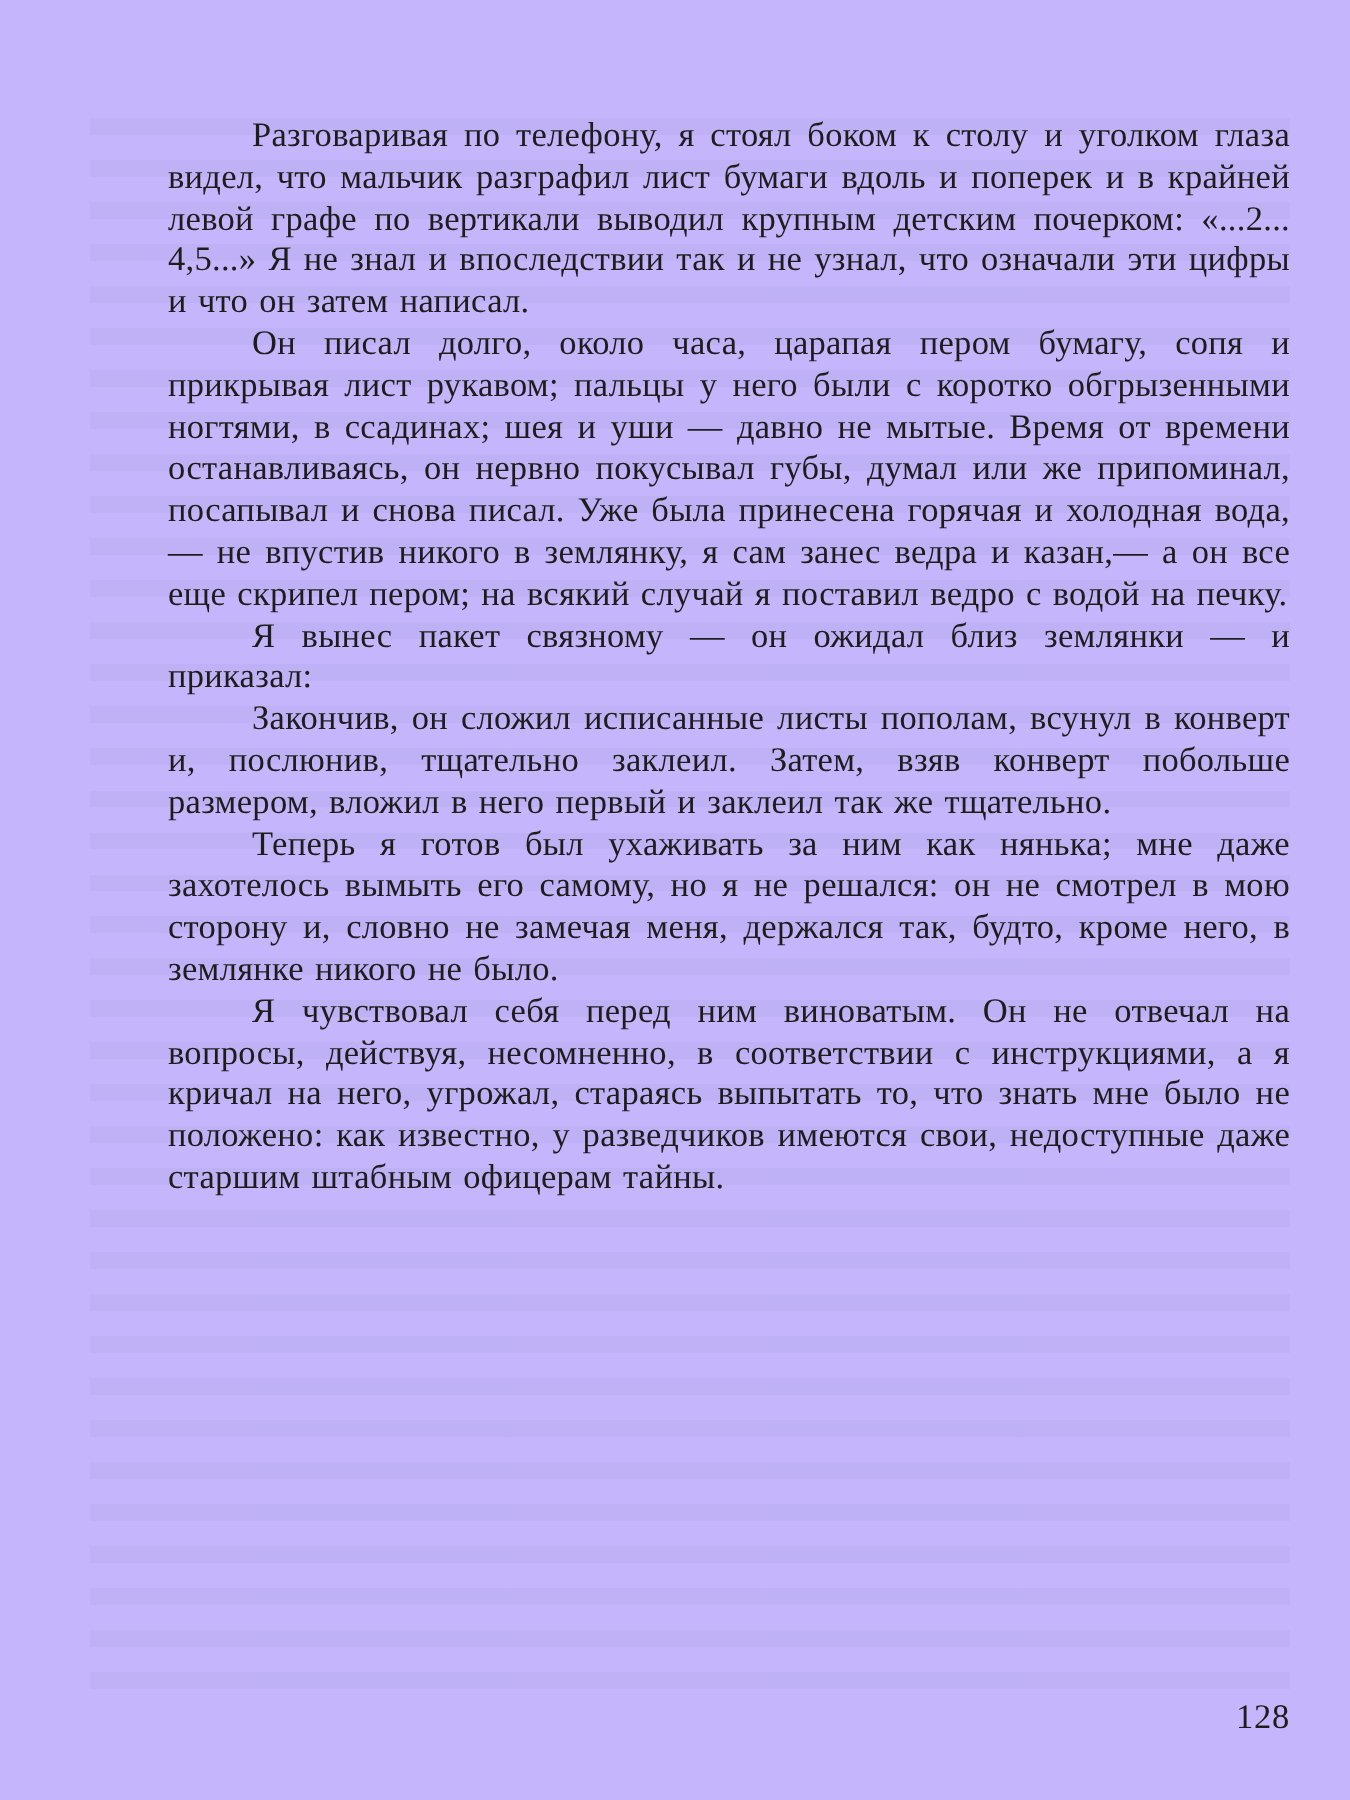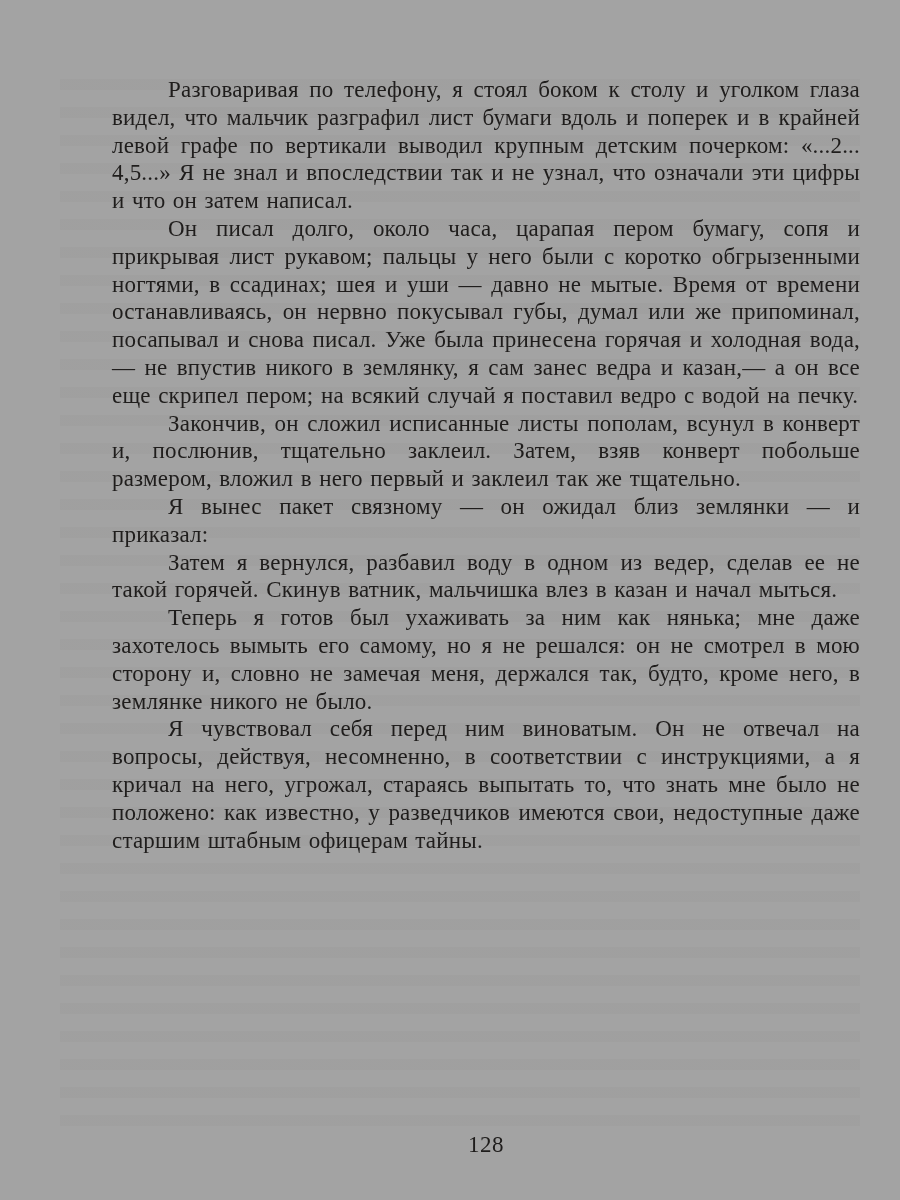--- a/index.html
+++ b/index.html
@@ -4,21 +4,21 @@
 <style>
   html, body {
     margin: 0;
     padding: 0;
     background: #ffffff;
   }
   .page {
     position: relative;
     width: 900px;
     height: 1200px;
-    background: #a3a3a3;
+    background: #c4b5fd;
     overflow: hidden;
     font-family: "Liberation Serif", "DejaVu Serif", serif;
     color: #1f1d1c;
   }
   
   .ghost-layer {
     position: absolute;
     left: 60px;
     top: 70px;
     width: 800px;
@@ -49,35 +49,34 @@
   .text-block p {
     margin: 0;
     padding: 0;
     text-indent: 56px;
   }
   .page-number {
     position: absolute;
     left: 112px;
     width: 748px;
     top: 1132px;
-    text-align: center;
+    text-align: right;
     font-size: 23px;
     letter-spacing: 0.5px;
   }
 </style>
 </head>
 <body>
 
 <div class="page">
   <div class="ghost-layer"></div>
 
   <div class="text-block">
     <p>Разговаривая по телефону, я стоял боком к столу и уголком глаза видел, что мальчик разграфил лист бумаги вдоль и поперек и в крайней левой графе по вертикали выводил крупным детским почерком: «...2... 4,5...» Я не знал и впоследствии так и не узнал, что означали эти цифры и что он затем написал.</p>
     <p>Он писал долго, около часа, царапая пером бумагу, сопя и прикрывая лист рукавом; пальцы у него были с коротко обгрызенными ногтями, в ссадинах; шея и уши — давно не мытые. Время от времени останавливаясь, он нервно покусывал губы, думал или же припоминал, посапывал и снова писал. Уже была принесена горячая и холодная вода,— не впустив никого в землянку, я сам занес ведра и казан,— а он все еще скрипел пером; на всякий случай я поставил ведро с водой на печку.</p>
+    <p>Я вынес пакет связному — он ожидал близ землянки — и приказал:</p>
     <p>Закончив, он сложил исписанные листы пополам, всунул в конверт и, послюнив, тщательно заклеил. Затем, взяв конверт побольше размером, вложил в него первый и заклеил так же тщательно.</p>
-    <p>Я вынес пакет связному — он ожидал близ землянки — и приказал:</p>
-    <p>Затем я вернулся, разбавил воду в одном из ведер, сделав ее не такой горячей. Скинув ватник, мальчишка влез в казан и начал мыться.</p>
     <p>Теперь я готов был ухаживать за ним как нянька; мне даже захотелось вымыть его самому, но я не решался: он не смотрел в мою сторону и, словно не замечая меня, держался так, будто, кроме него, в землянке никого не было.</p>
     <p>Я чувствовал себя перед ним виноватым. Он не отвечал на вопросы, действуя, несомненно, в соответствии с инструкциями, а я кричал на него, угрожал, стараясь выпытать то, что знать мне было не положено: как известно, у разведчиков имеются свои, недоступные даже старшим штабным офицерам тайны.</p>
   </div>
 
   <div class="page-number">128</div>
 </div>
 
 </body></html>

